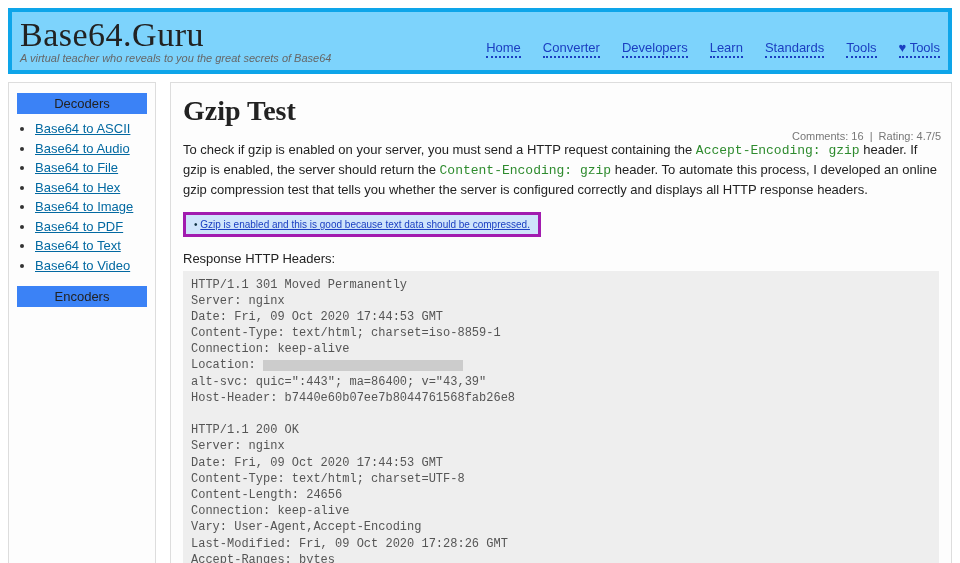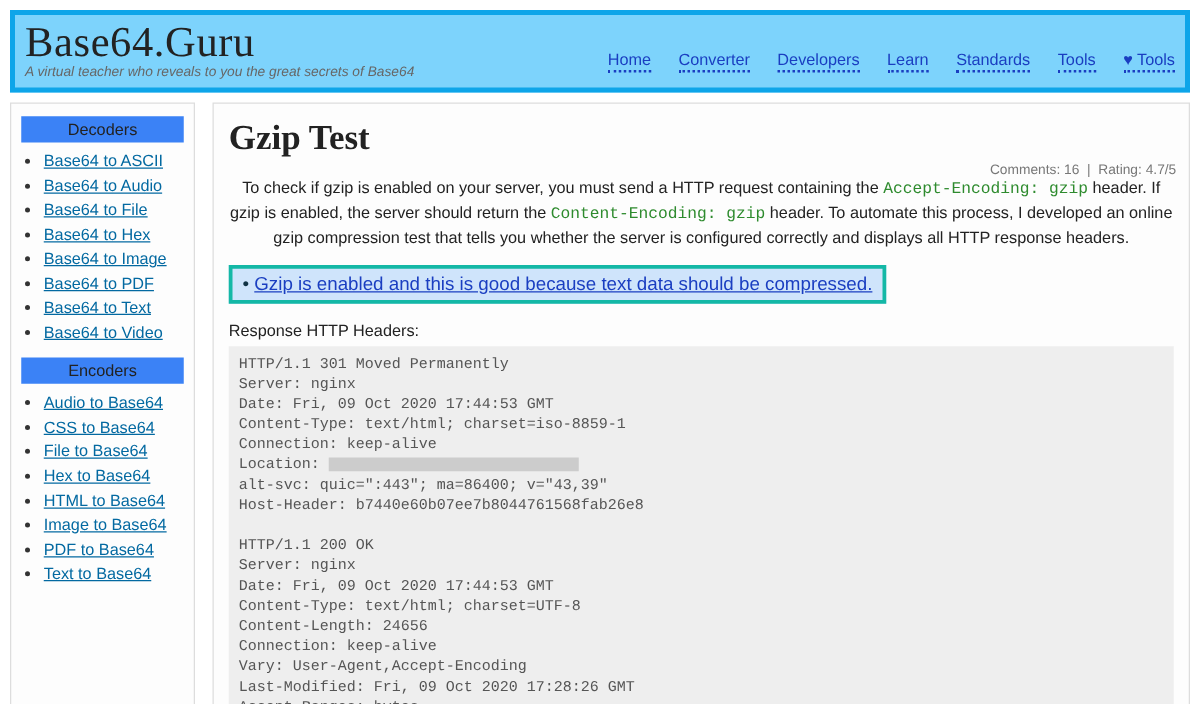--- a/index.html
+++ b/index.html
@@ -76,28 +76,28 @@
     color: #777;
     margin-top: 31px;
   }
   .page-title {
     font-family: Liberation Serif, serif;
     font-size: 28px;
     color: #222;
     margin-bottom: 14px;
     margin-top: 4px;
   }
-  .intro { font-size: 13px; line-height: 1.45; color: #222; text-align: center; }
+  .intro { font-size: 13px; line-height: 1.45; color: #222; }
   .intro .hdr { color: #2e8b2e; font-family: "Courier New", monospace; }
   .alert {
     background: #cfe4fb;
-    border: 3px solid #14b8a6;
+    border: 3px solid #a21caf;
     padding: 4px 8px;
     margin: 12px 0 14px 0;
-    font-size: 15px;
+    font-size: 10px;
     color: #134;
     display: inline-block;
   }
   .alert a { color: #1a3ec1; text-decoration: underline; }
   .resp-label { font-size: 13px; margin-bottom: 5px; color: #222; }
   .headers {
     background: #eee;
     font-family: "Courier New", monospace;
     font-size: 12px;
     color: #555;
@@ -139,30 +139,20 @@
       <li><a>Base64 to ASCII</a></li>
       <li><a>Base64 to Audio</a></li>
       <li><a>Base64 to File</a></li>
       <li><a>Base64 to Hex</a></li>
       <li><a>Base64 to Image</a></li>
       <li><a>Base64 to PDF</a></li>
       <li><a>Base64 to Text</a></li>
       <li><a>Base64 to Video</a></li>
     </ul>
     <div class="side-head">Encoders</div>
-    <ul>
-      <li><a>Audio to Base64</a></li>
-      <li><a>CSS to Base64</a></li>
-      <li><a>File to Base64</a></li>
-      <li><a>Hex to Base64</a></li>
-      <li><a>HTML to Base64</a></li>
-      <li><a>Image to Base64</a></li>
-      <li><a>PDF to Base64</a></li>
-      <li><a>Text to Base64</a></li>
-    </ul>
   </div>
 
   <div class="main">
     <div class="meta">
       <span>Comments:</span>
       <span>16</span>
       &nbsp;|&nbsp;
       <span>Rating:</span>
       <span>4.7/5</span>
     </div>

